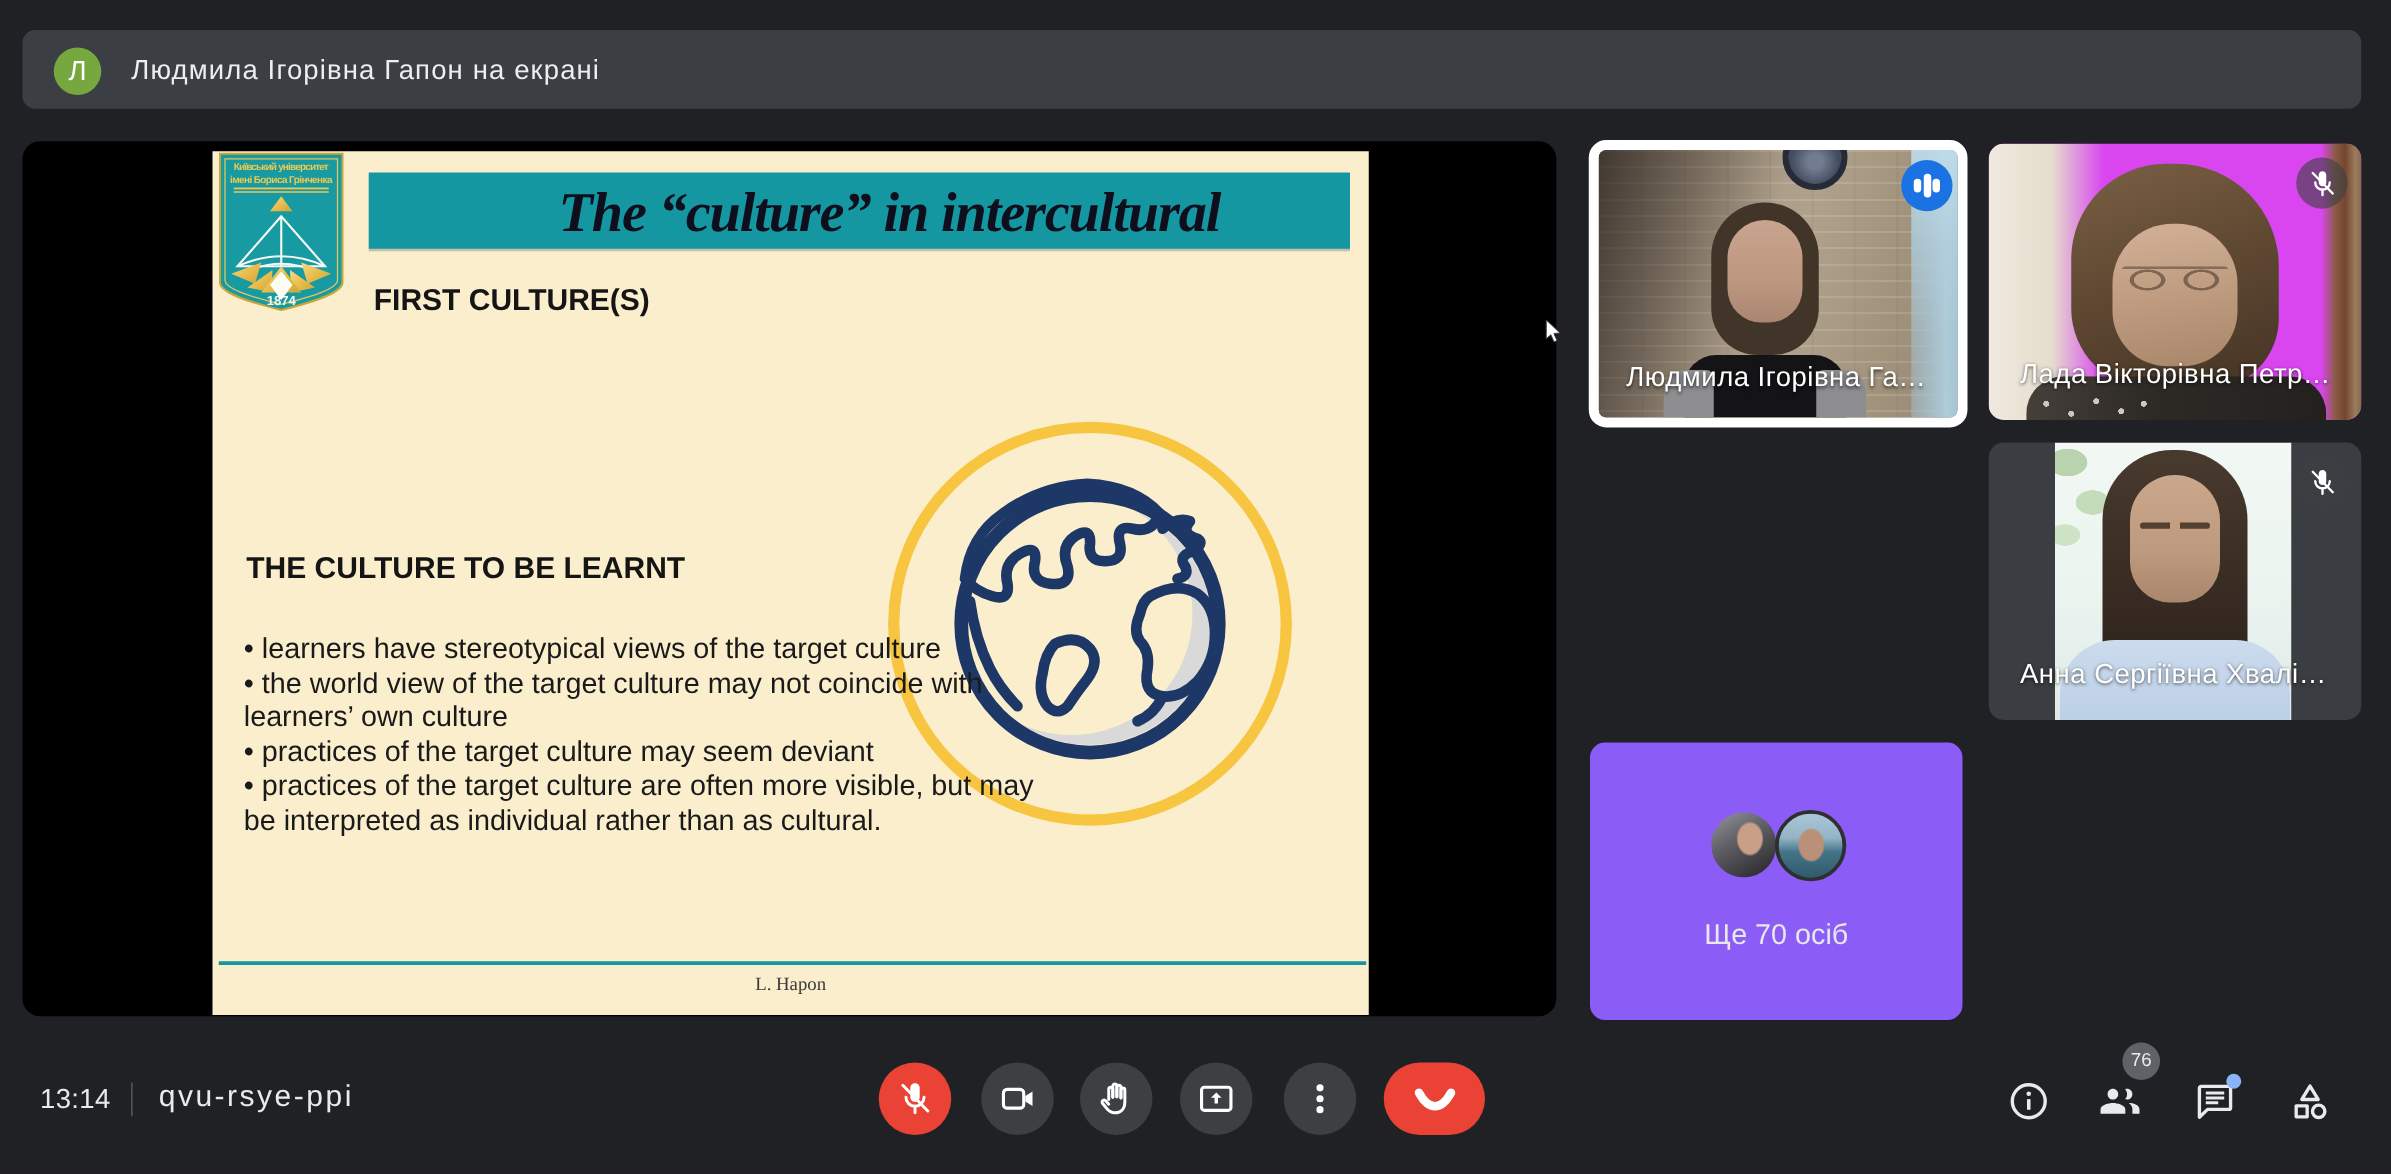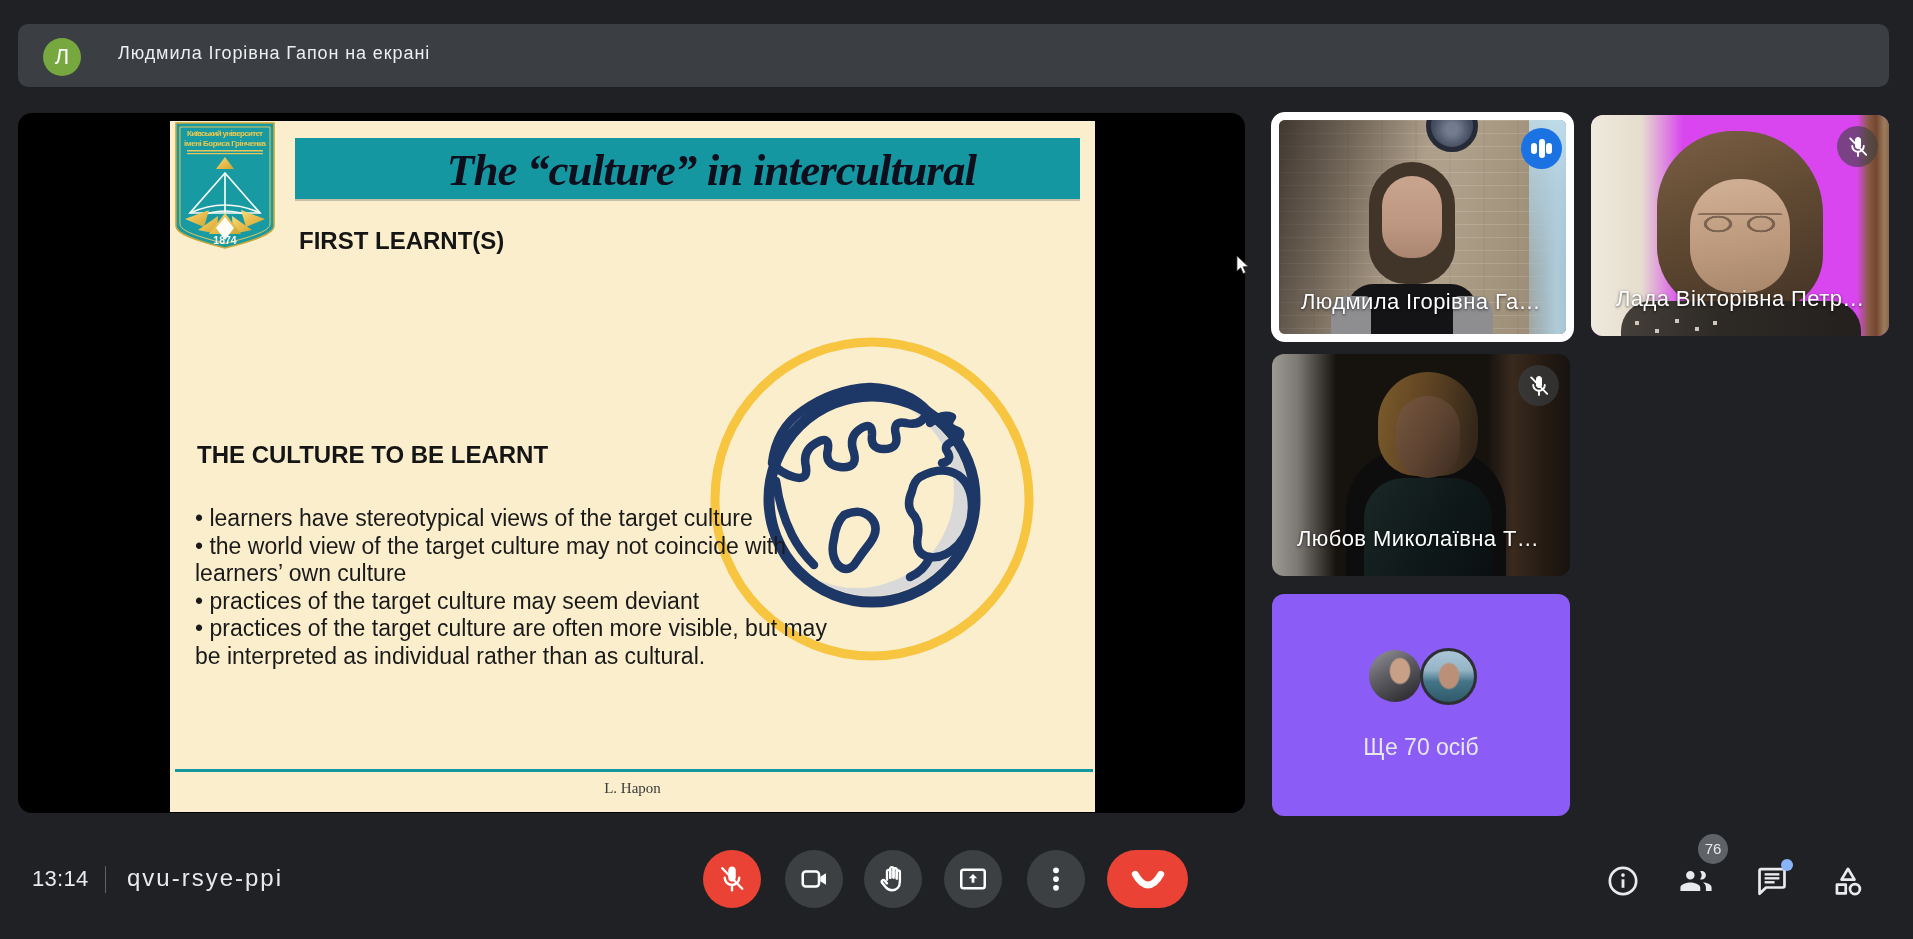--- a/index.html
+++ b/index.html
@@ -3,21 +3,21 @@
 <meta charset="utf-8">
 <style>
   html,body{margin:0;padding:0;background:#202124;}
   #page{position:relative;width:1913px;height:939px;background:#202124;overflow:hidden;
         font-family:"Liberation Sans",sans-serif;}
   .abs{position:absolute;}
   
   #topbar{left:18px;top:24px;width:1871px;height:63px;background:#3b3e42;border-radius:10px;}
   #avatar{left:43px;top:38px;width:38px;height:38px;border-radius:50%;background:#76a83f;
           color:#fff;font-size:22px;text-align:center;line-height:38px;}
-  #toptitle{left:105px;top:43px;font-size:18px;color:#eceef0;letter-spacing:.9px;margin-left:13px;}
+  #toptitle{left:105px;top:43px;font-size:22px;color:#eceef0;letter-spacing:.9px;}
   
   #present{left:18px;top:113px;width:1227px;height:700px;background:#000;border-radius:14px;}
   #slide{left:152px;top:8px;width:925px;height:691px;background:#faeecd;overflow:hidden;}
   #banner{left:125px;top:17px;width:785px;height:61px;background:#1597a1;box-shadow:0 2px 0 rgba(40,60,60,.25);}
   #banner span{display:block;text-align:center;font-family:"Liberation Serif",serif;
        font-style:italic;font-weight:bold;font-size:45px;line-height:61px;color:#0e0e1c;
        letter-spacing:-0.9px;position:relative;left:24px;top:2px;}
   .h1{font-size:24px;font-weight:bold;color:#151515;}
   .bullets{font-size:23px;color:#1a1a1a;white-space:pre;}
   #tealline{left:5px;top:648px;width:918px;height:3px;background:#1597a1;}
@@ -90,21 +90,21 @@
           <polygon points="92,98 68,89 73,106"></polygon>
           <polygon points="79,109 59,95 60,113"></polygon>
           <polygon points="52,92 68,113 36,113"></polygon>
         </g>
         <polygon points="52,96 61,107 52,119 43,107" fill="#fdfdf5"></polygon>
         <text x="52" y="123" font-size="10.5" fill="#f4f7f0" text-anchor="middle" font-weight="bold">1874</text>
       </svg>
       <div id="banner" class="abs">
           <span>The “culture” in intercultural</span>
         </div>
-      <div class="h1 abs" style="left:129px;top:106px">FIRST LEARNT(S)</div>
+      <div class="h1 abs" style="left:129px;top:106px">FIRST CULTURE(S)</div>
       <div class="h1 abs" style="left:27px;top:320px">THE CULTURE TO BE LEARNT</div>
       <div class="bullets abs" style="left:25px;top:384px;line-height:27.5px">• learners have stereotypical views of the target culture
 • the world view of the target culture may not coincide with
 learners’ own culture
 • practices of the target culture may seem deviant
 • practices of the target culture are often more visible, but may
 be interpreted as individual rather than as cultural.</div>
       <div id="tealline" class="abs"></div>
       <div id="hapon" class="abs">L. Hapon</div>
     </div>
@@ -147,42 +147,43 @@
           <g stroke="#fff" stroke-width="1.9" fill="none" stroke-linecap="round">
             <path d="M6.2,11a5.8,5.8 0 0 0 11.6,0"></path>
             <path d="M12,16.8V21"></path>
             <path d="M4.2,3.4 L20.2,19.8"></path>
           </g>
         </svg>
       </div>
     <div class="name">Лада Вікторівна Петр…</div>
   </div>
 
-  <div id="tile3" class="tile abs" style="left:1272px;top:354px;width:298px;height:222px;background:#16130f">
-    <div class="abs" id="t3curtain"></div>
-    <div class="abs" id="t3wood"></div>
-    <div class="abs" id="t3chair"></div>
-    <div class="abs" id="t3hair"></div>
-    <div class="abs" id="t3face"></div>
-    <div class="abs" id="t3body"></div>
+
+  <div id="tile4" class="tile abs" style="left:1591px;top:354px;width:298px;height:222px;background:#3a3d41">
+    <div class="abs" id="t4video">
+      <div class="abs" id="t4leaf"></div>
+      <div class="abs" id="t4hair"></div>
+      <div class="abs" id="t4face"></div>
+      <div class="abs" id="t4brow"></div>
+      <div class="abs" id="t4shirt"></div>
+    </div>
     <div class="muted">
         <svg width="24" height="24" viewBox="0 0 24 24">
           <g fill="#fff">
             <path d="M12,14c1.66,0 3,-1.34 3,-3V5c0,-1.66 -1.34,-3 -3,-3S9,3.34 9,5v6C9,12.66 10.34,14 12,14z"></path>
           </g>
           <g stroke="#fff" stroke-width="1.9" fill="none" stroke-linecap="round">
             <path d="M6.2,11a5.8,5.8 0 0 0 11.6,0"></path>
             <path d="M12,16.8V21"></path>
             <path d="M4.2,3.4 L20.2,19.8"></path>
           </g>
         </svg>
       </div>
-    <div class="name">Любов Миколаївна Т…</div>
-  </div>
-
+    <div class="name">Анна Сергіївна Хвалі…</div>
+  </div>
 
   <div id="tile5" class="tile abs" style="left:1272px;top:594px;width:298px;height:222px;background:#8b5cf6">
     <div class="abs" id="t5av1"></div>
     <div class="abs" id="t5av2"></div>
     <div class="abs" style="left:0;top:140px;width:298px;text-align:center;font-size:23px;color:#e6e8ea">Ще 70 осіб</div>
   </div>
 
 
   <div class="btxt abs" style="left:32px;top:866px">13:14</div>
   <div class="abs" style="left:105px;top:866px;width:1px;height:27px;background:#5f6368"></div>

